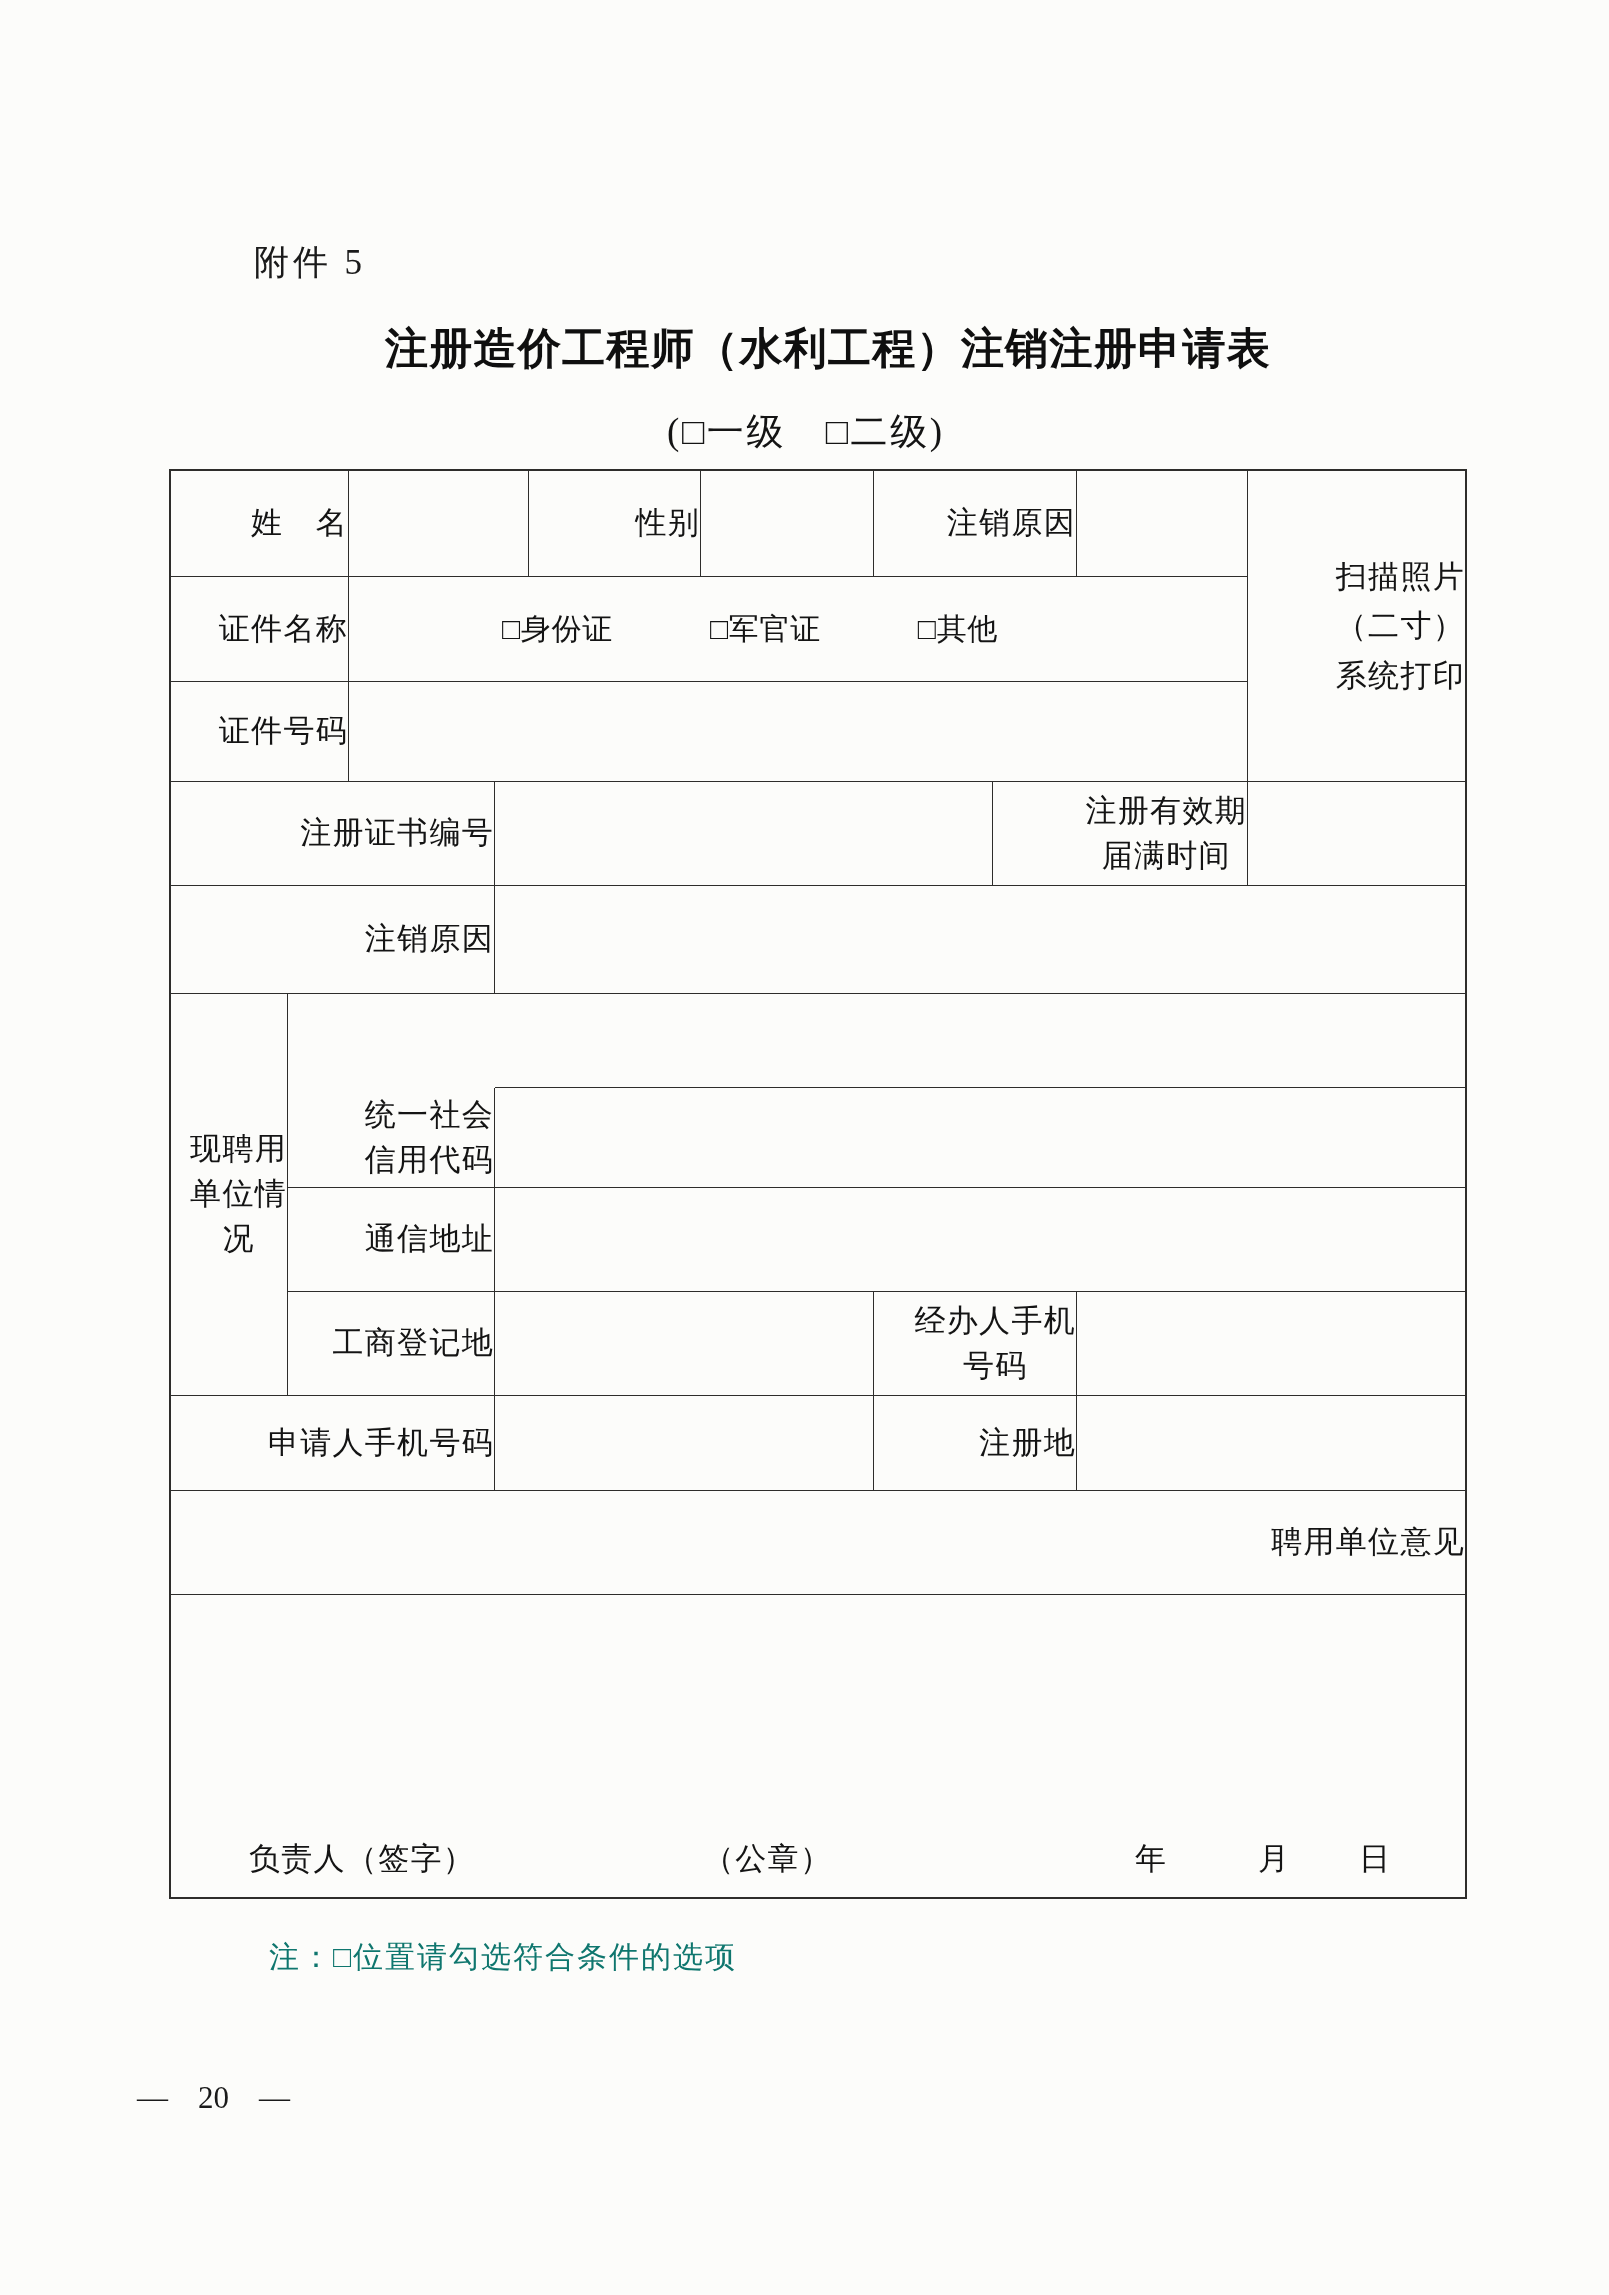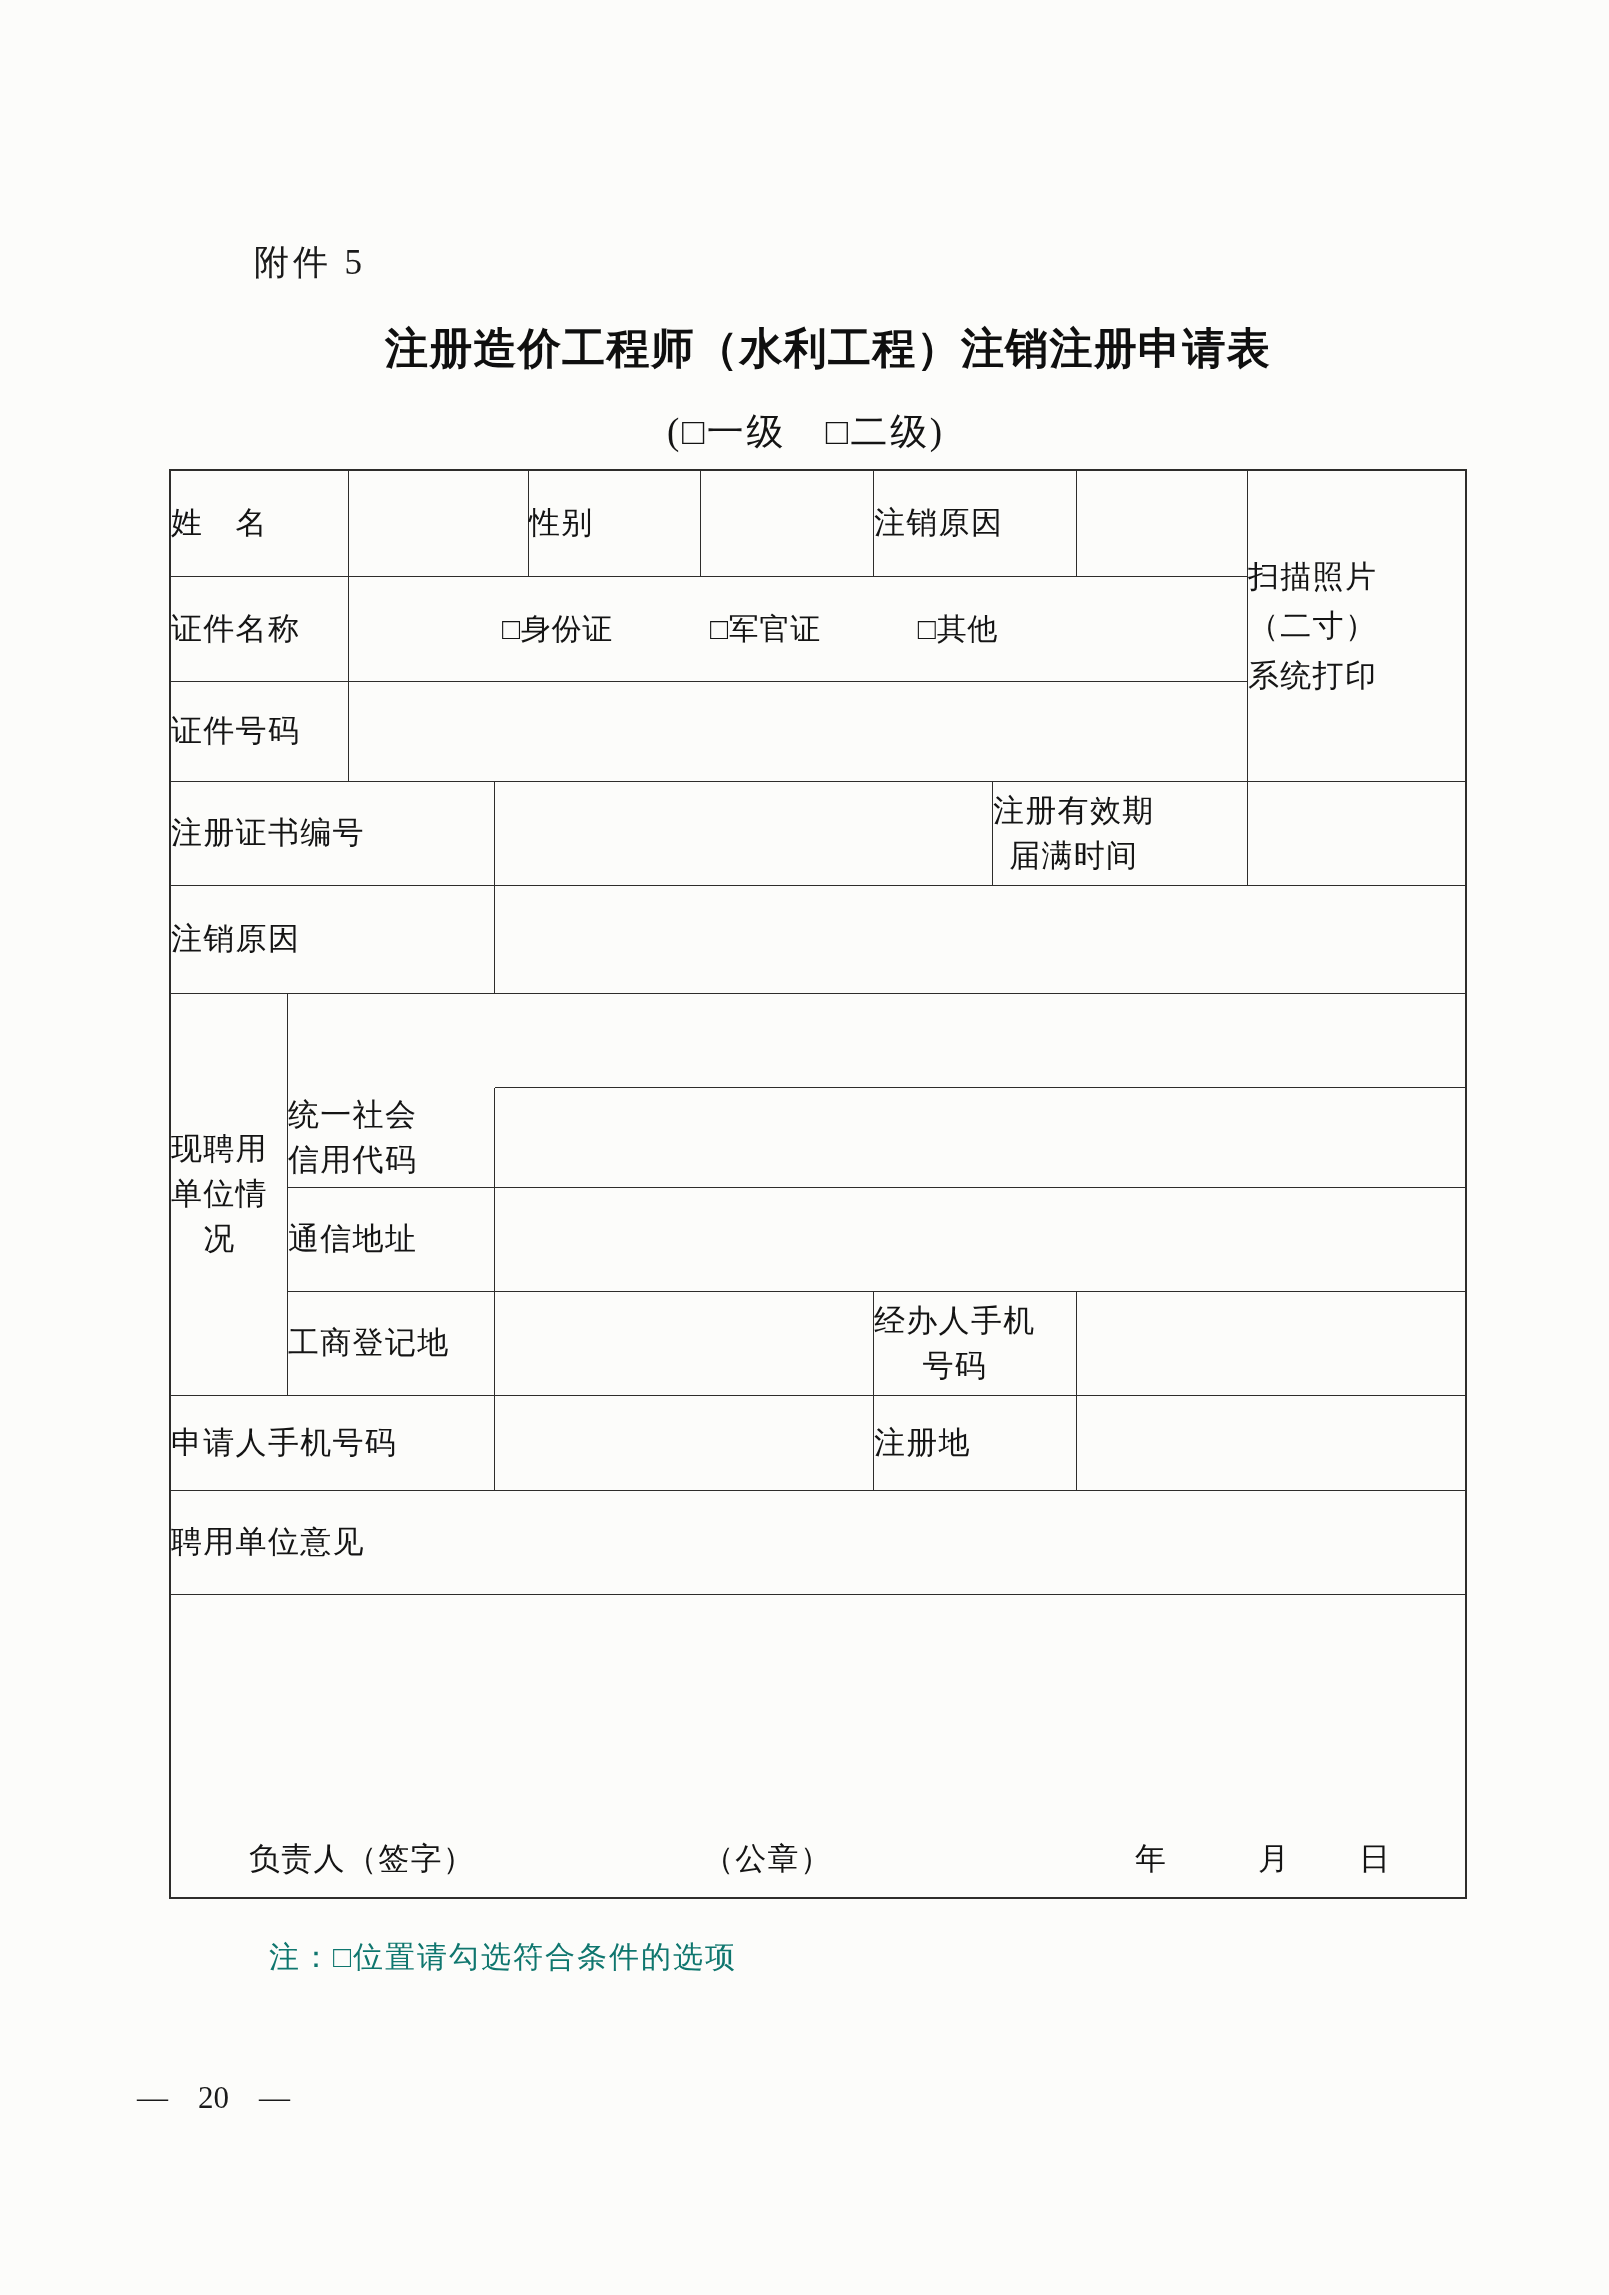--- a/index.html
+++ b/index.html
@@ -29,21 +29,21 @@
     position:absolute;left:169px;top:469px;
     display:grid;
     grid-template-columns:117px 61px 146px 34px 172px 173px 119px 84px 171px 217px;
     grid-template-rows:106px 105px 100px 104px 108px 94px 100px 104px 104px 95px 104px 302px;
     border:2px solid #2e2d2b;
   }
   .cell{
     border-right:1.3px solid #2e2d2b;
     border-bottom:1.3px solid #2e2d2b;
     box-sizing:border-box;
-    display:flex;align-items:center;justify-content:flex-start;
+    display:flex;align-items:center;justify-content:flex-end;
   }
   .nbr{border-right:none;}
   .nbb{border-bottom:none;}
   .lbl{
     font-size:31px;color:#141414;text-align:center;
     white-space:pre-line;line-height:1.45;letter-spacing:1.3px;
   }
   .options{
     justify-content:flex-start;
     padding-left:153px;gap:97px;

